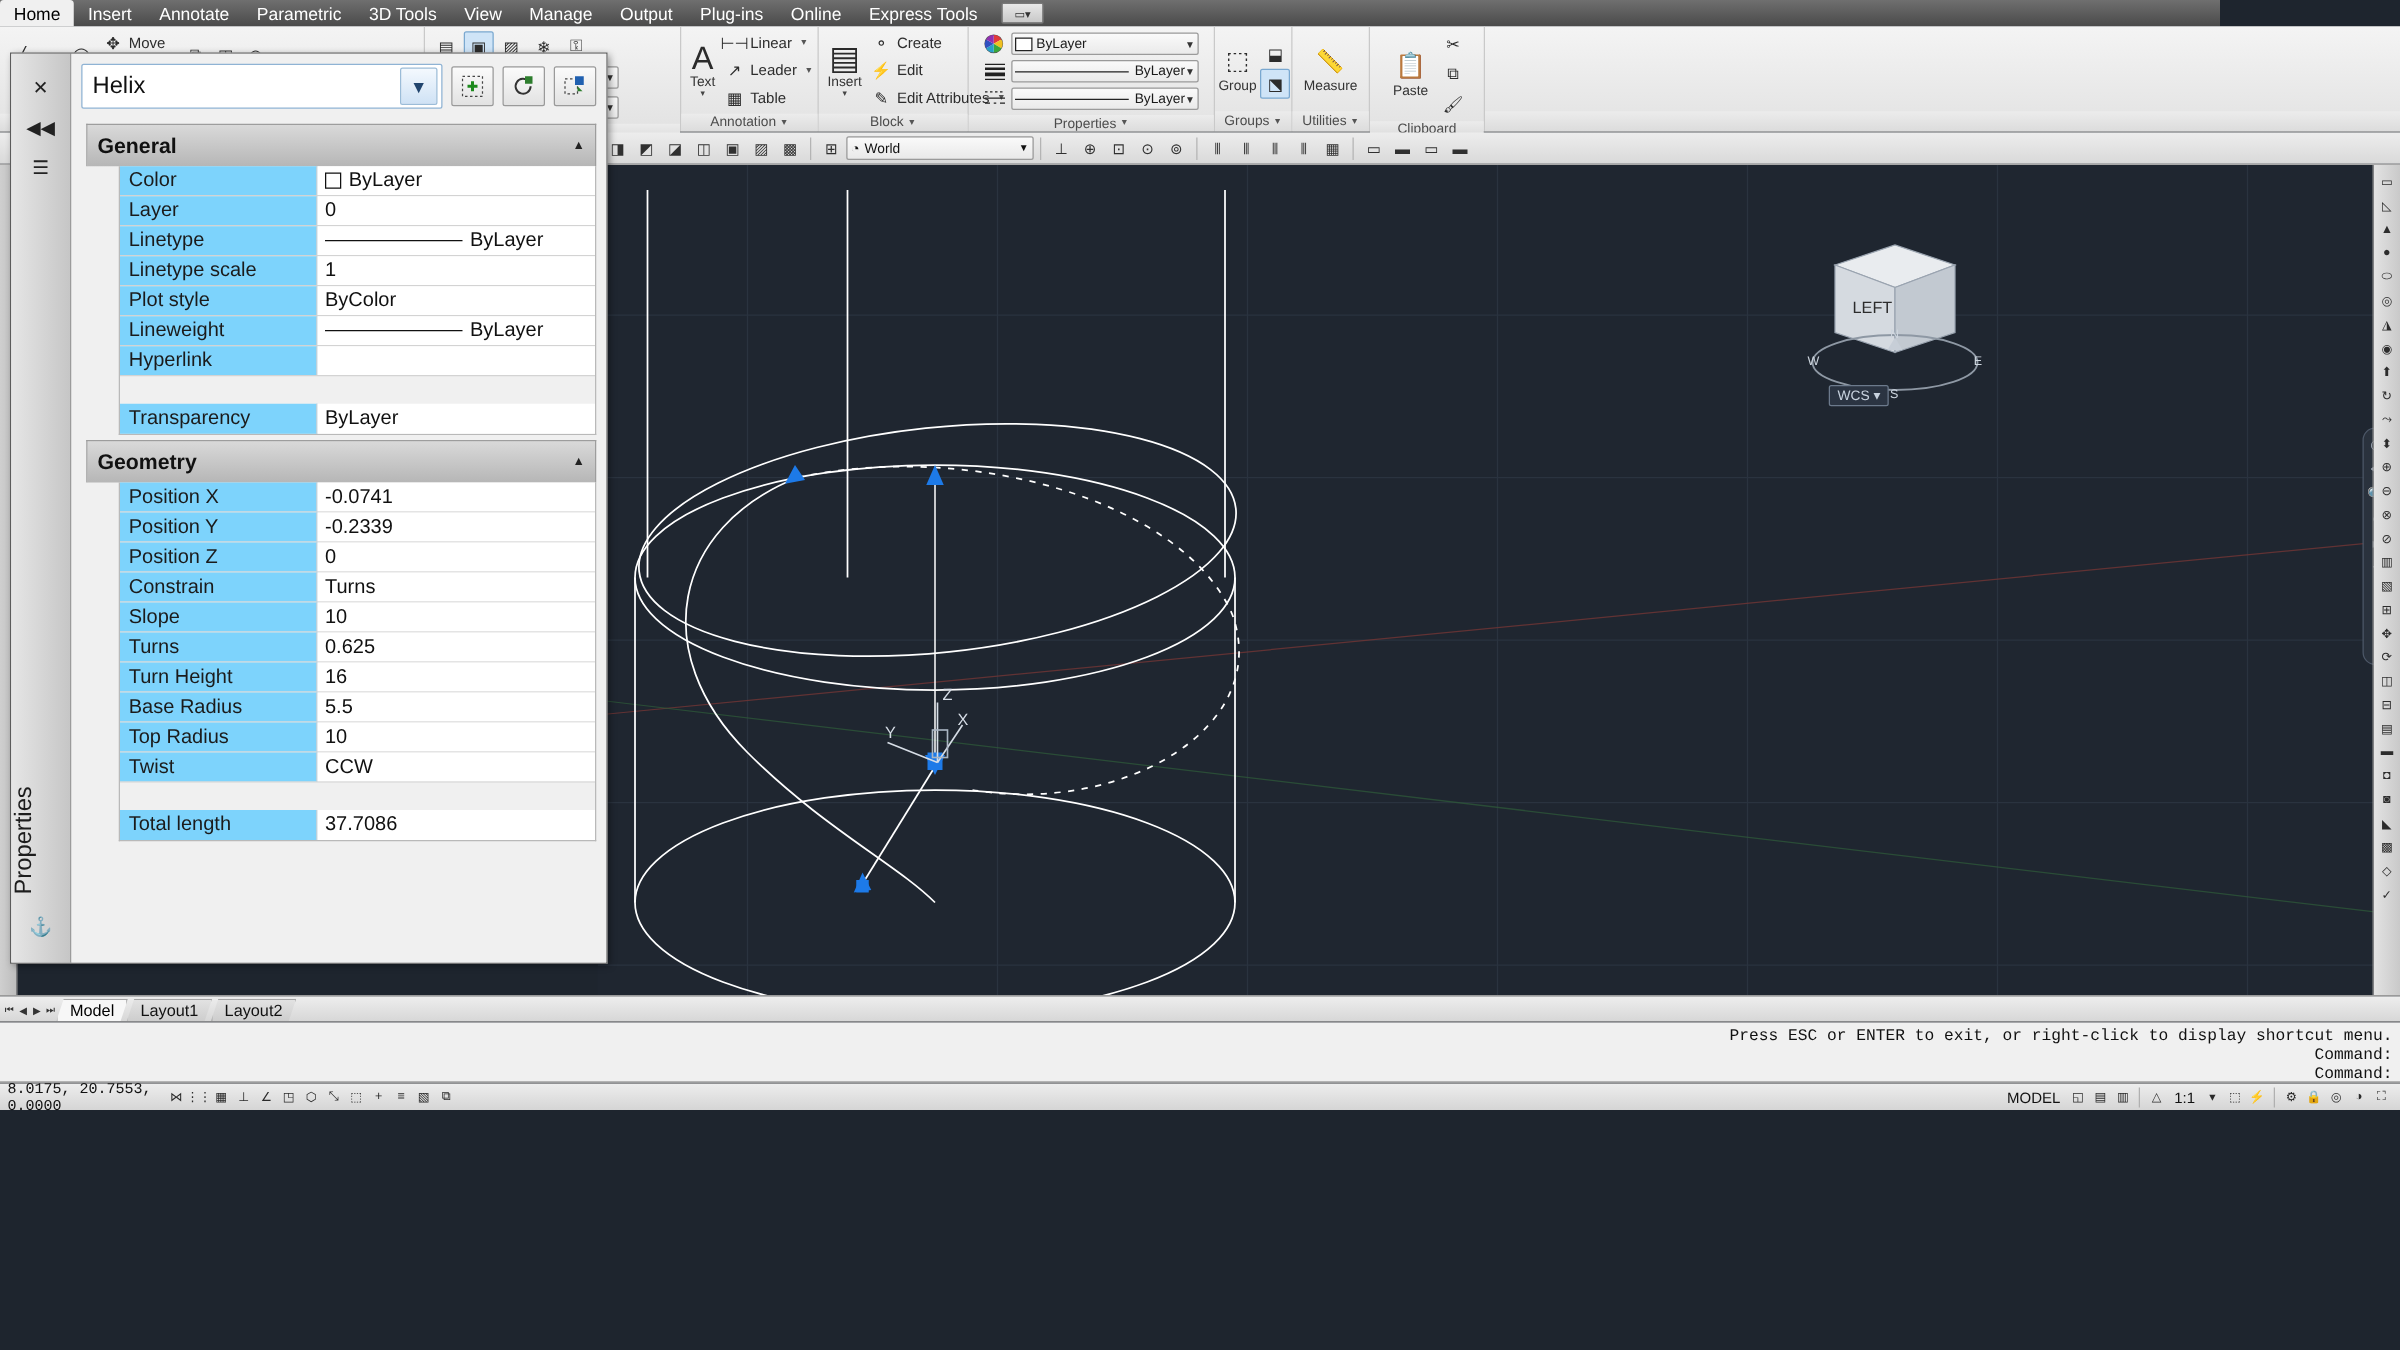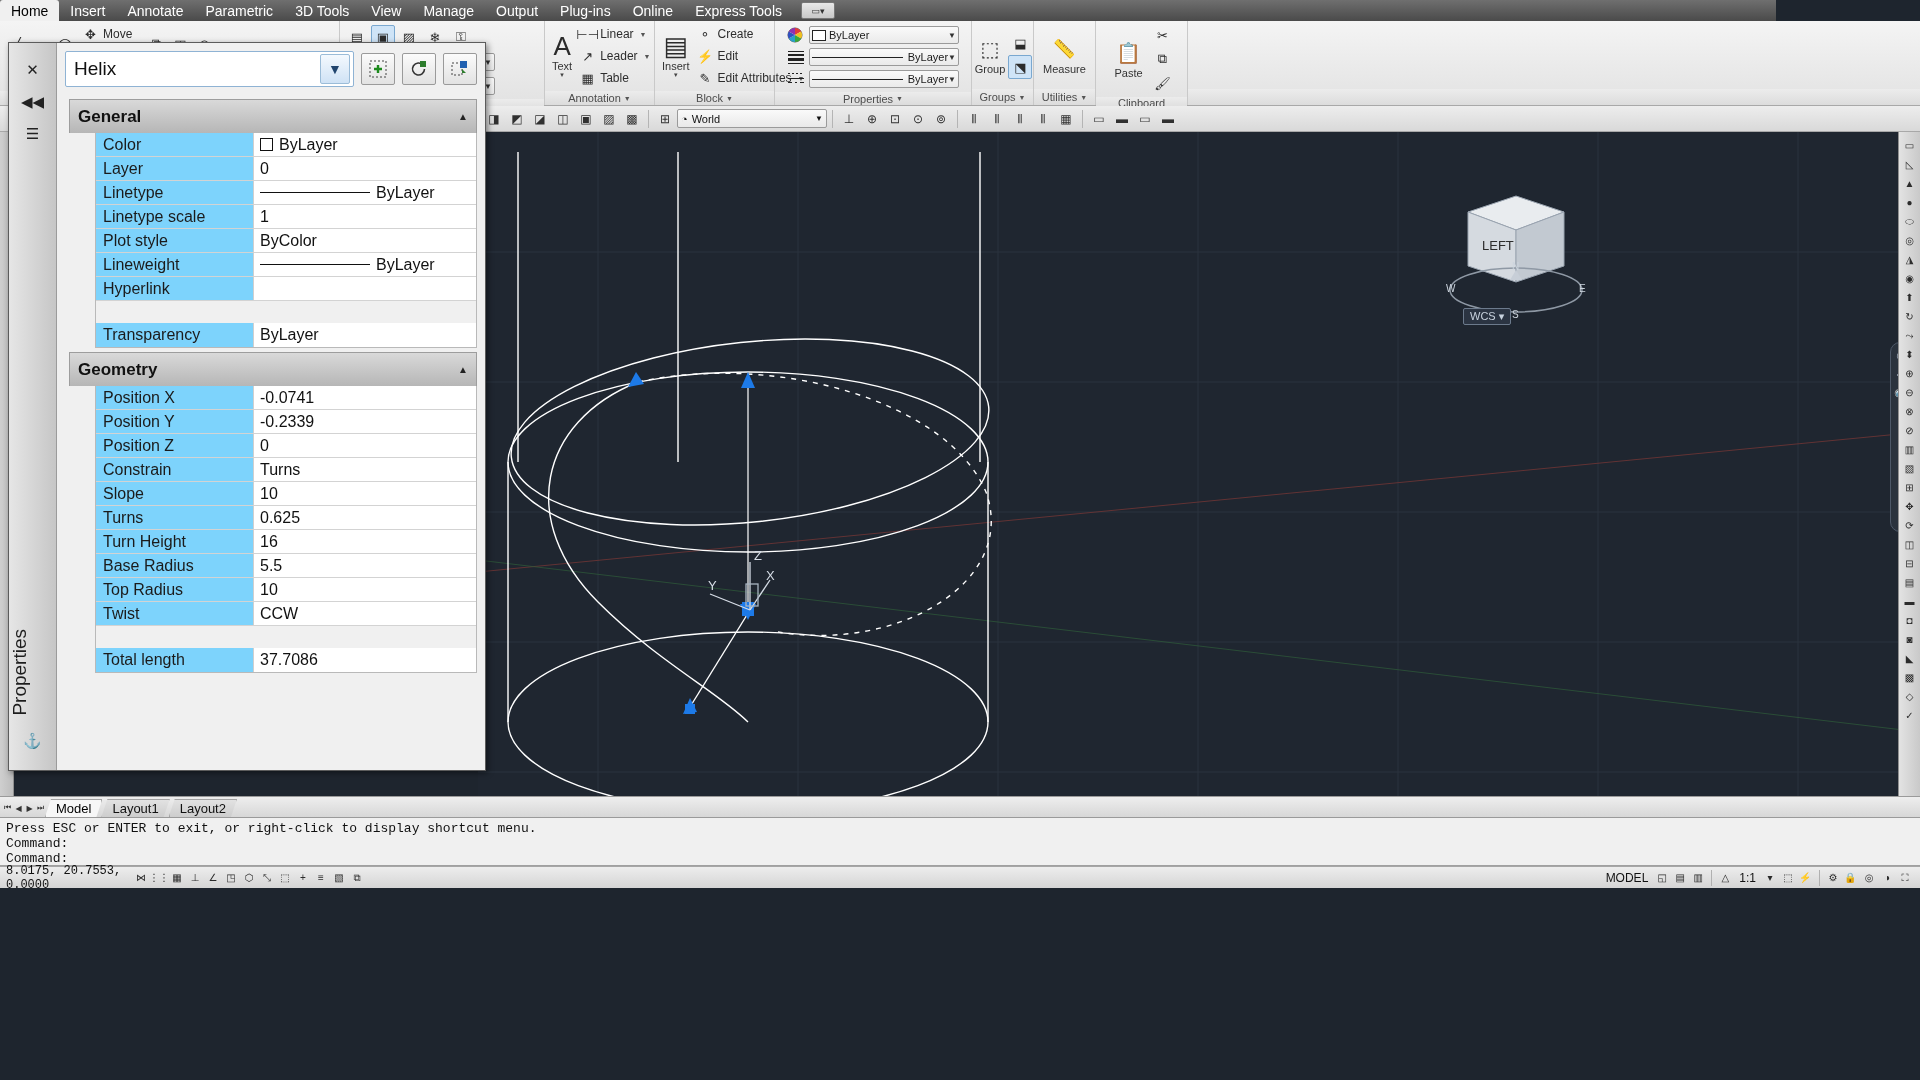--- a/index.html
+++ b/index.html
@@ -226,21 +226,21 @@
   }
   #layouttabs .tab.active{ background:#f7f7f7; color:#000; }
 
   
   #cmdline{
     position:absolute; left:0; top:818px; width:1920px; height:48px;
     background:#f0f0f0; border-bottom:1px solid #a0a0a0;
     font-family:"Liberation Mono", monospace; font-size:13px; color:#111;
     padding:3px 6px; line-height:15px;
   }
-  #cmdline div{ white-space:pre; }
+  #cmdline div{ white-space:pre;text-align:right; }
 
   
   #statusbar{
     position:absolute; left:0; top:866px; width:1920px; height:22px;
     background:linear-gradient(#ededed,#d5d5d5);
     border-top:1px solid #a6a6a6;
     display:flex; align-items:center; font-size:12px; color:#111;
   }
   #statusbar .coords{ width:132px; padding-left:6px; font-family:"Liberation Mono",monospace;
                       font-size:12px; }

